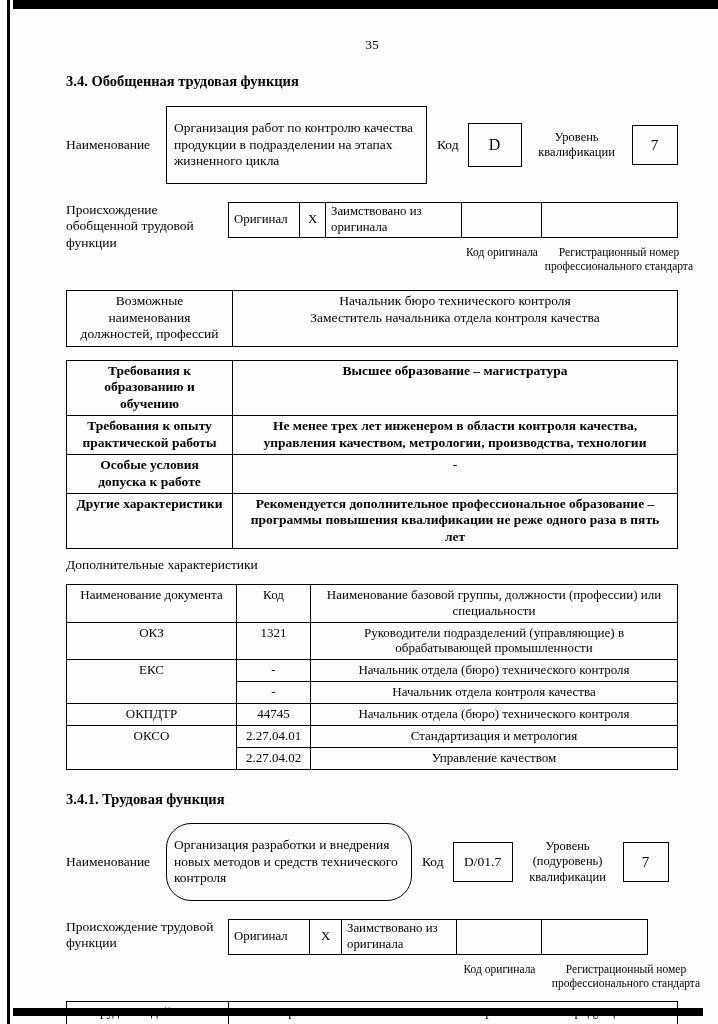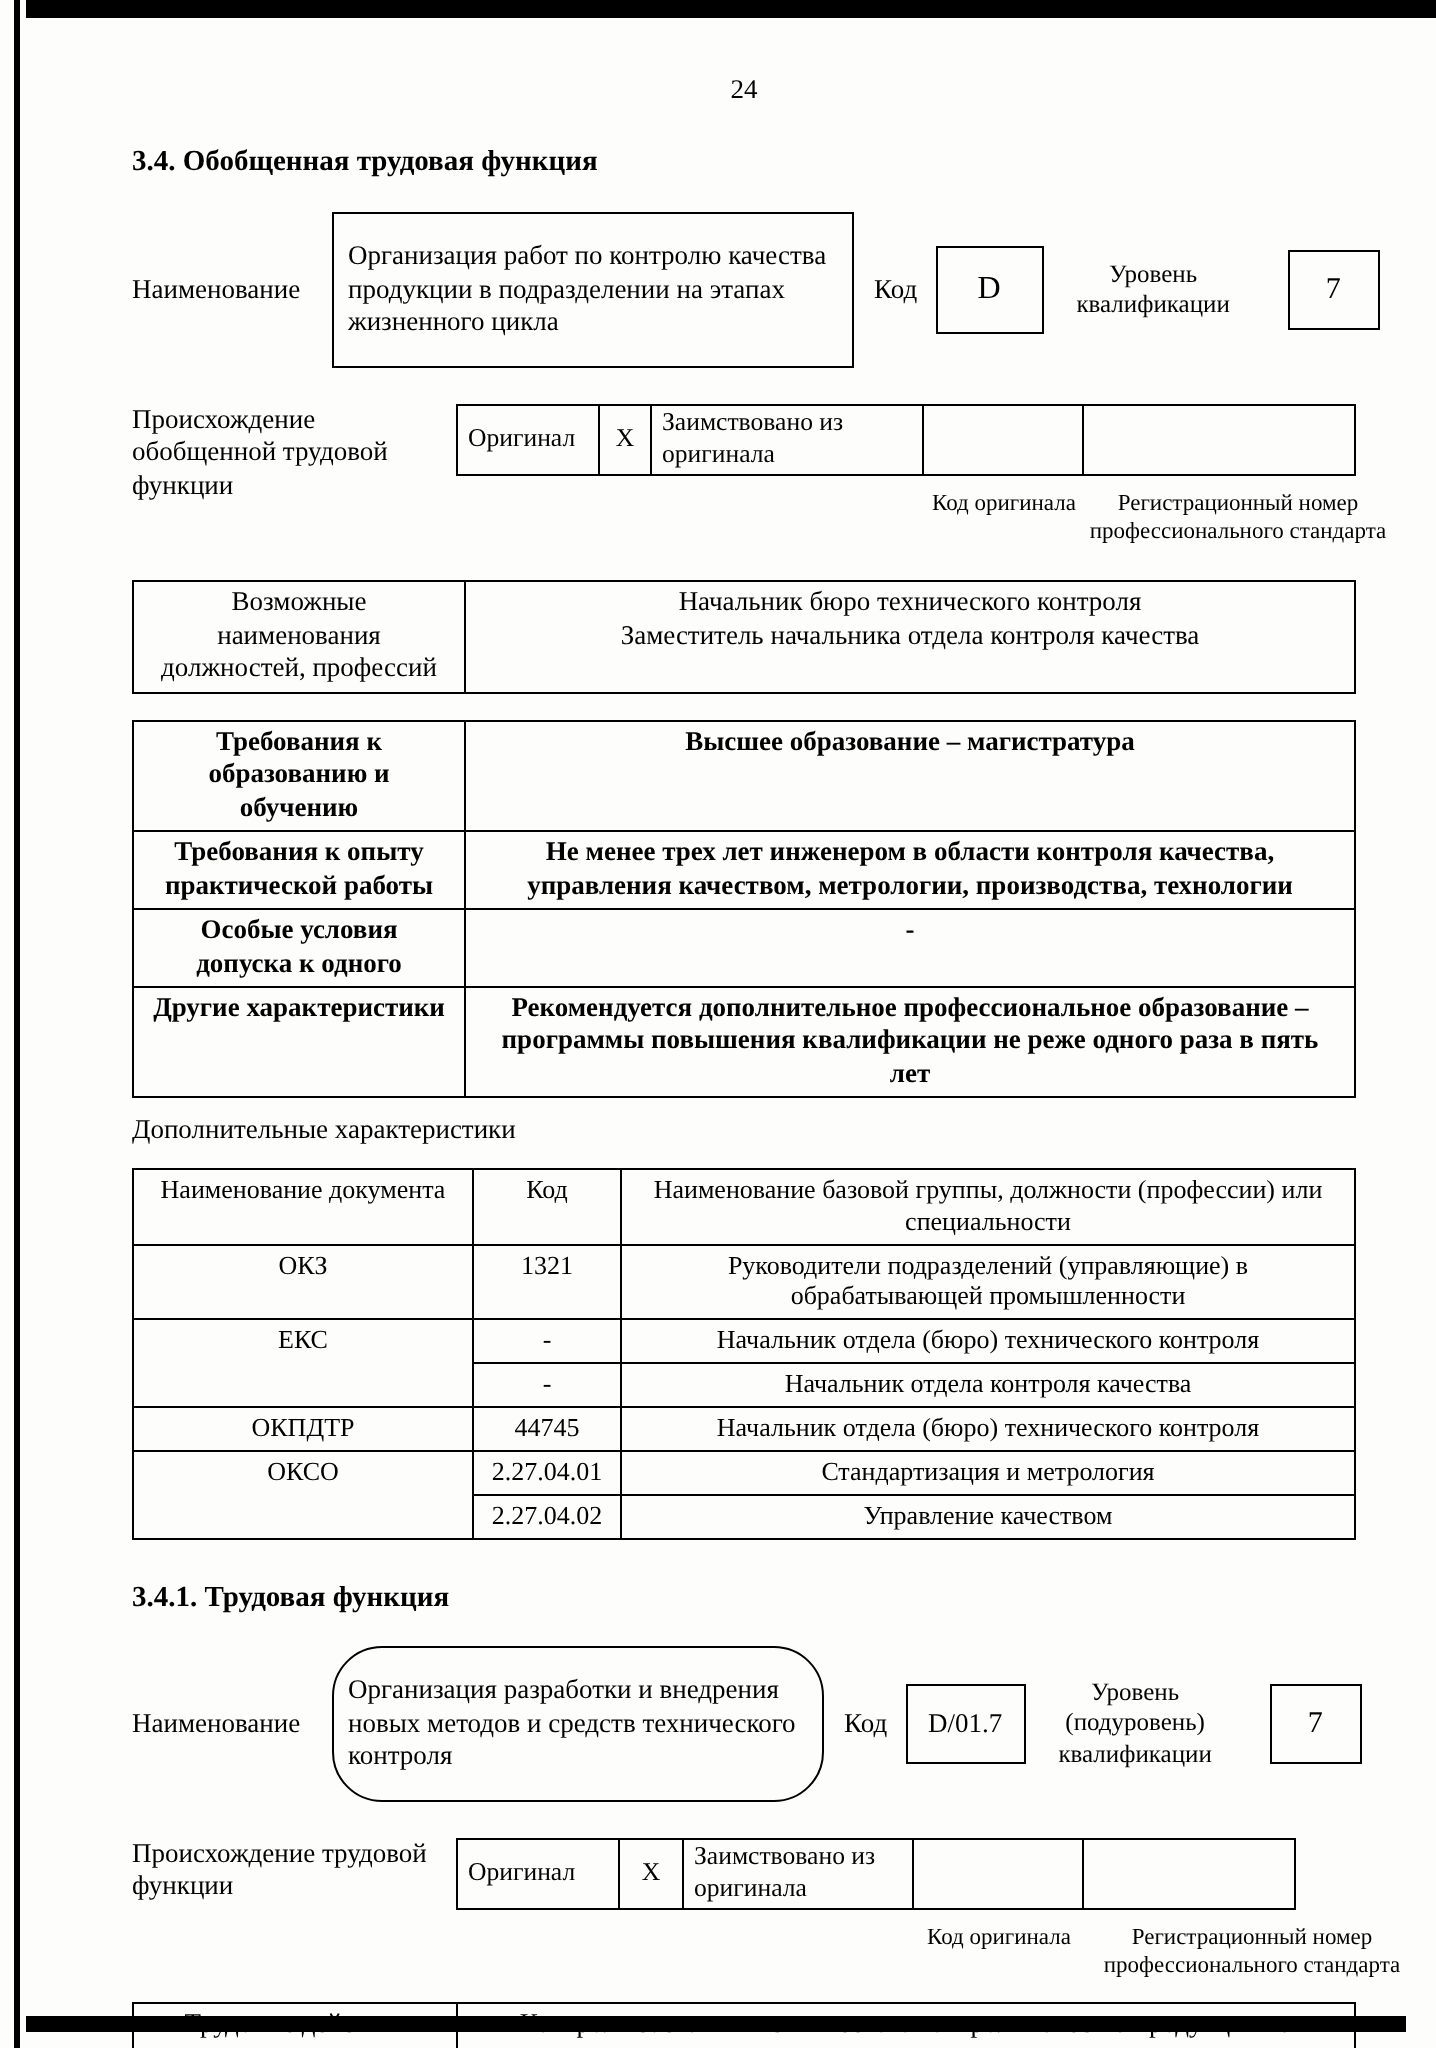--- a/index.html
+++ b/index.html
@@ -23,21 +23,21 @@
   .form-label{width:100px;flex:0 0 auto;}
   .name-box{border:1px solid #000;padding:13px 7px;flex:0 0 auto;}
   .name-box.b1{width:245px;}
   .name-box.b2{width:230px;border-radius:25px;}
   .mini-label{flex:0 0 auto;text-align:center;}
   .code-word{margin-left:10px;margin-right:9px;}
   .code-box{border:1px solid #000;display:flex;align-items:center;justify-content:center;flex:0 0 auto;}
   .code-box.big{width:52px;height:42px;font-size:16px;}
   .code-box.mid{width:58px;height:38px;}
   .code-box.lvl{width:44px;height:38px;font-size:15px;}
-  .level-label{font-size:12.5px;margin-left:12px;margin-right:24px;}
+  .level-label{font-size:12.5px;margin-left:12px;margin-right:12px;}
   .level-label.w1{width:86px;}
   .level-label.w2{width:86px;}
 
   
   .origin-row{display:flex;margin-top:18px;}
   .origin-label{width:150px;padding-right:12px;flex:0 0 auto;}
   .origin-table{display:flex;}
   .oc{border:1px solid #000;border-left:none;min-height:36px;display:flex;align-items:center;font-size:12.8px;box-sizing:border-box;}
   .oc:first-child{border-left:1px solid #000;}
   .oc .pad{padding:1px 5px;}
@@ -77,21 +77,21 @@
 </style>
 </head>
 <body>
 
 <div class="edge-top"></div>
 <div class="edge-left"></div>
 <div class="edge-bottom"></div>
 
 <div class="content">
 
-  <div class="page-num">24</div>
+  <div class="page-num">35</div>
 
   <div class="heading">3.4. Обобщенная трудовая функция</div>
 
   <div class="name-row">
     <div class="form-label">Наименование</div>
     <div class="name-box b1">Организация работ по контролю качества продукции в подразделении на этапах жизненного цикла</div>
     <div class="mini-label code-word">Код</div>
     <div class="code-box big">D</div>
     <div class="mini-label level-label w1">Уровень квалификации</div>
     <div class="code-box lvl">7</div>
@@ -142,21 +142,21 @@
     <tbody>
       <tr>
         <td>Требования к образованию и обучению</td>
         <td>Высшее образование – магистратура</td>
       </tr>
       <tr>
         <td>Требования к опыту практической работы</td>
         <td>Не менее трех лет инженером в области контроля качества, управления качеством, метрологии, производства, технологии</td>
       </tr>
       <tr>
-        <td>Особые условия допуска к одного</td>
+        <td>Особые условия допуска к работе</td>
         <td>-</td>
       </tr>
       <tr>
         <td>Другие характеристики</td>
         <td>Рекомендуется дополнительное профессиональное образование – программы повышения квалификации не реже одного раза в пять лет</td>
       </tr>
     </tbody>
   </table>
 
   <div class="add-title">Дополнительные характеристики</div>

